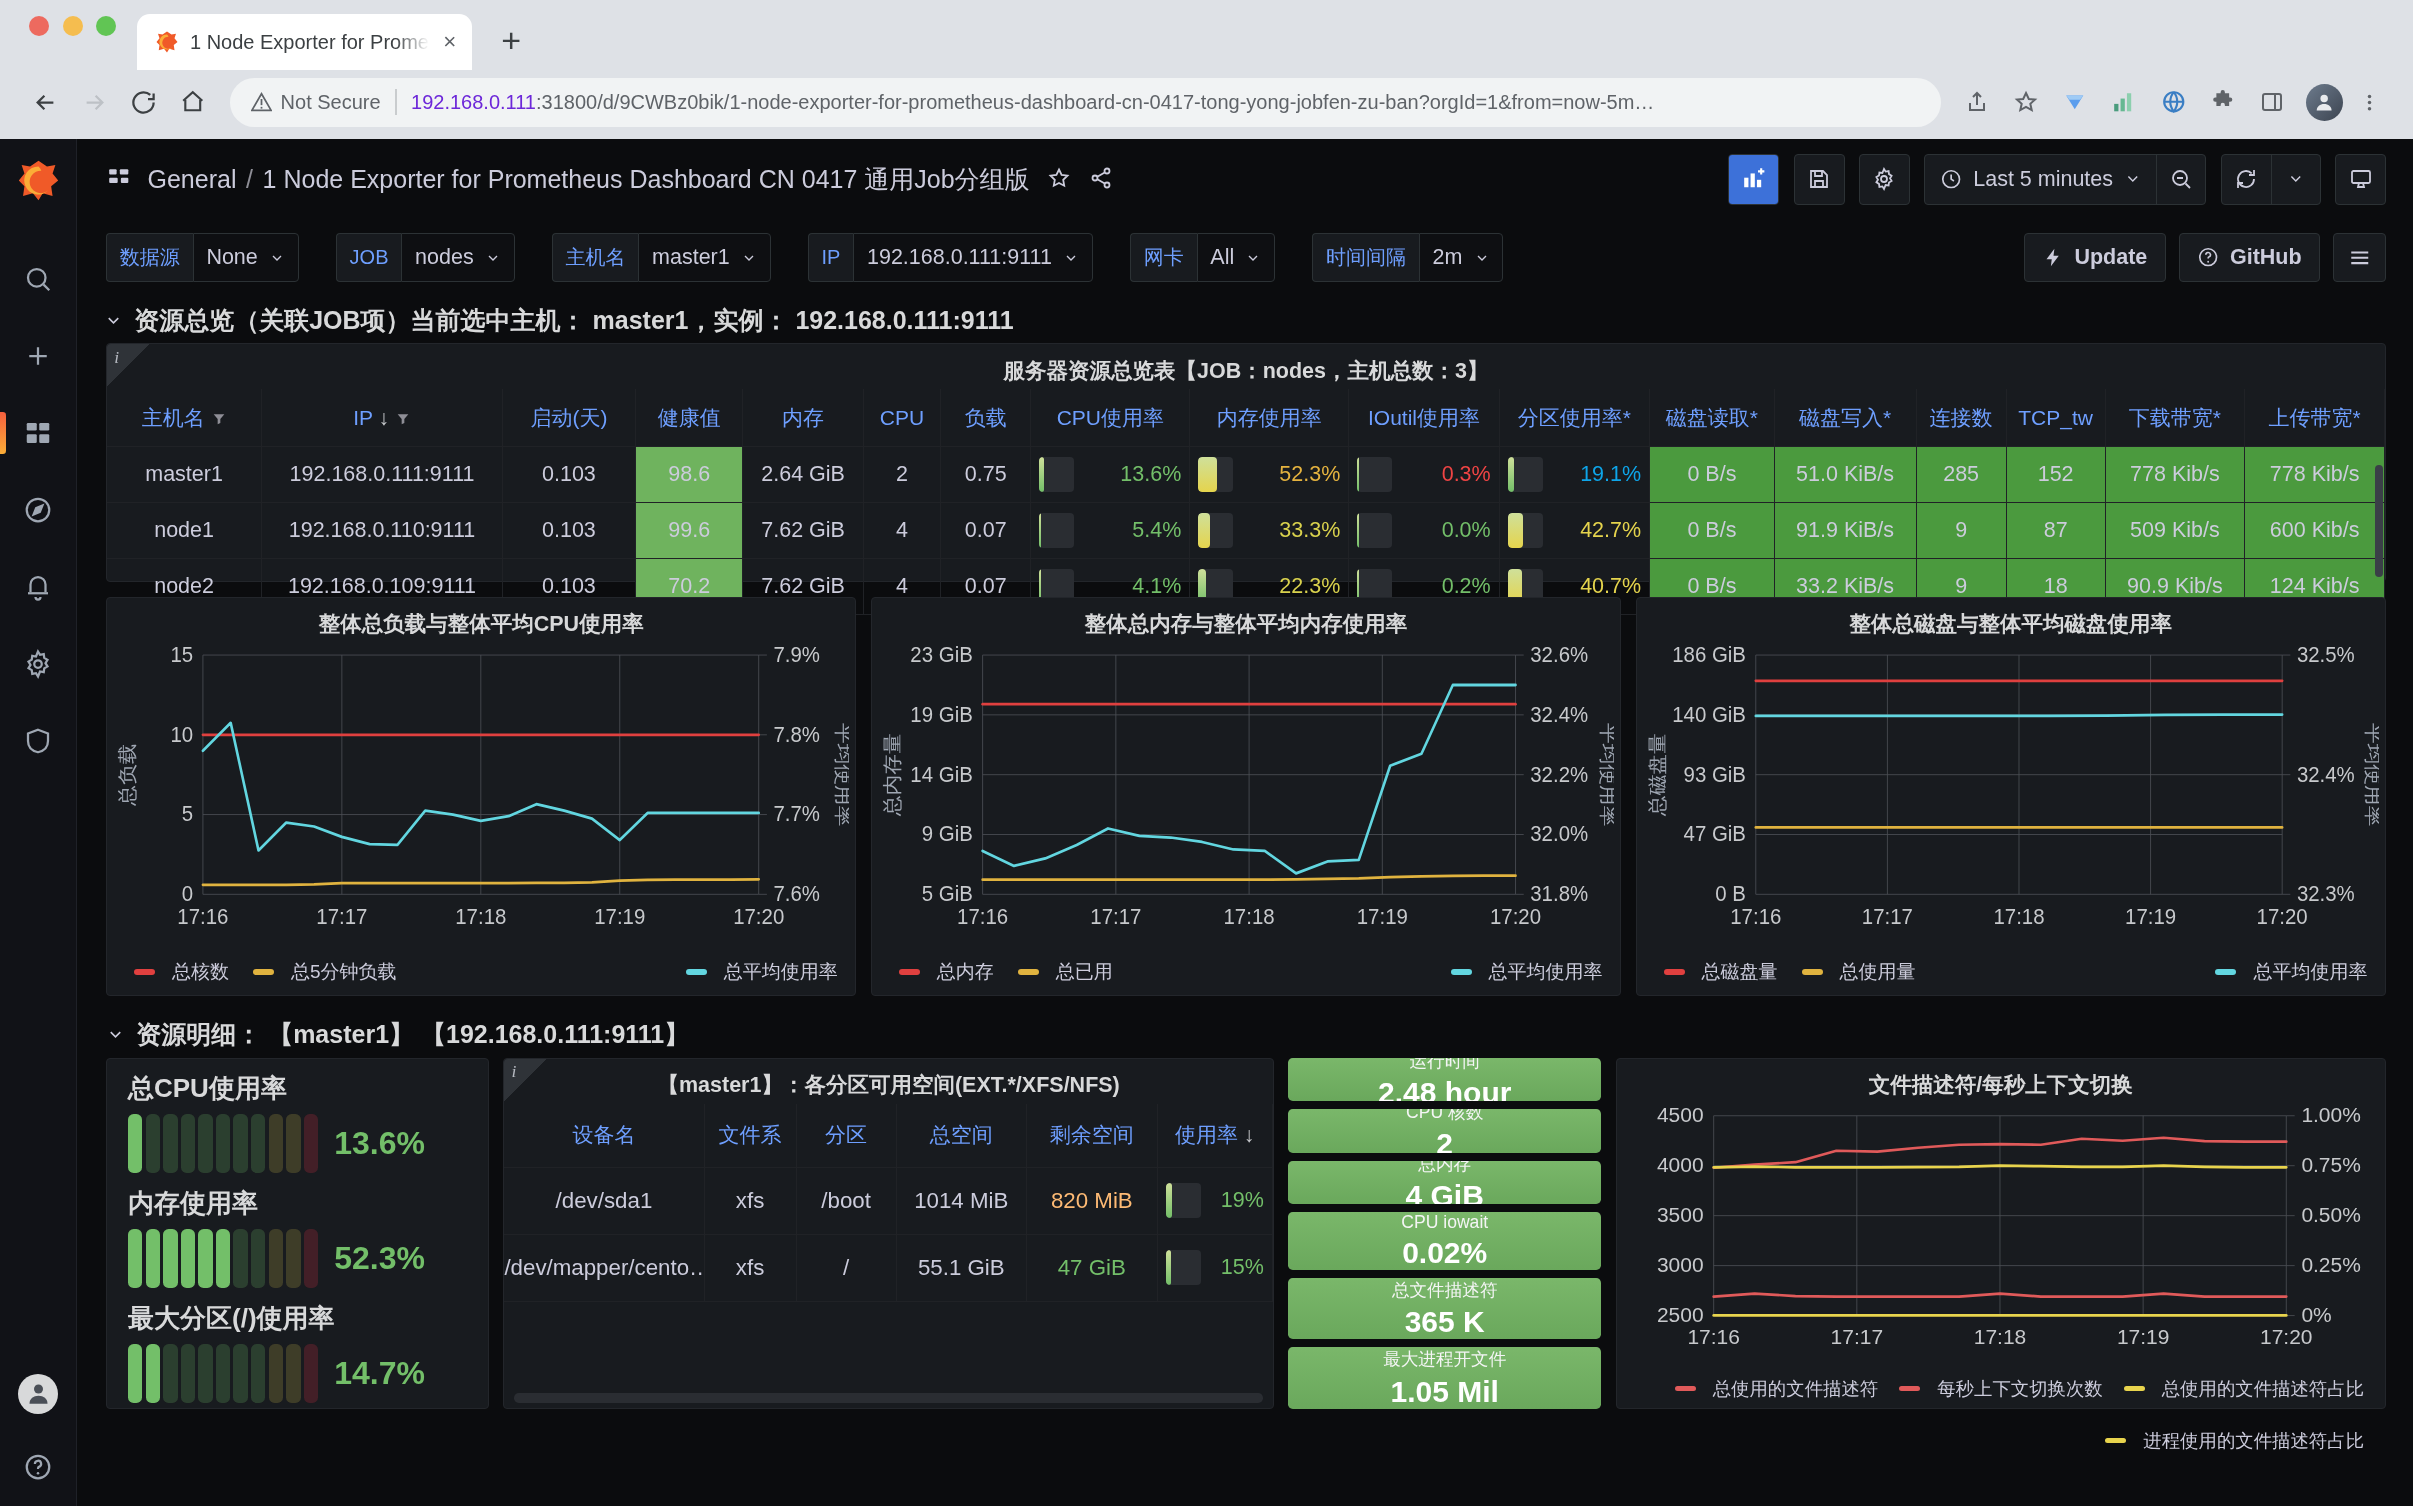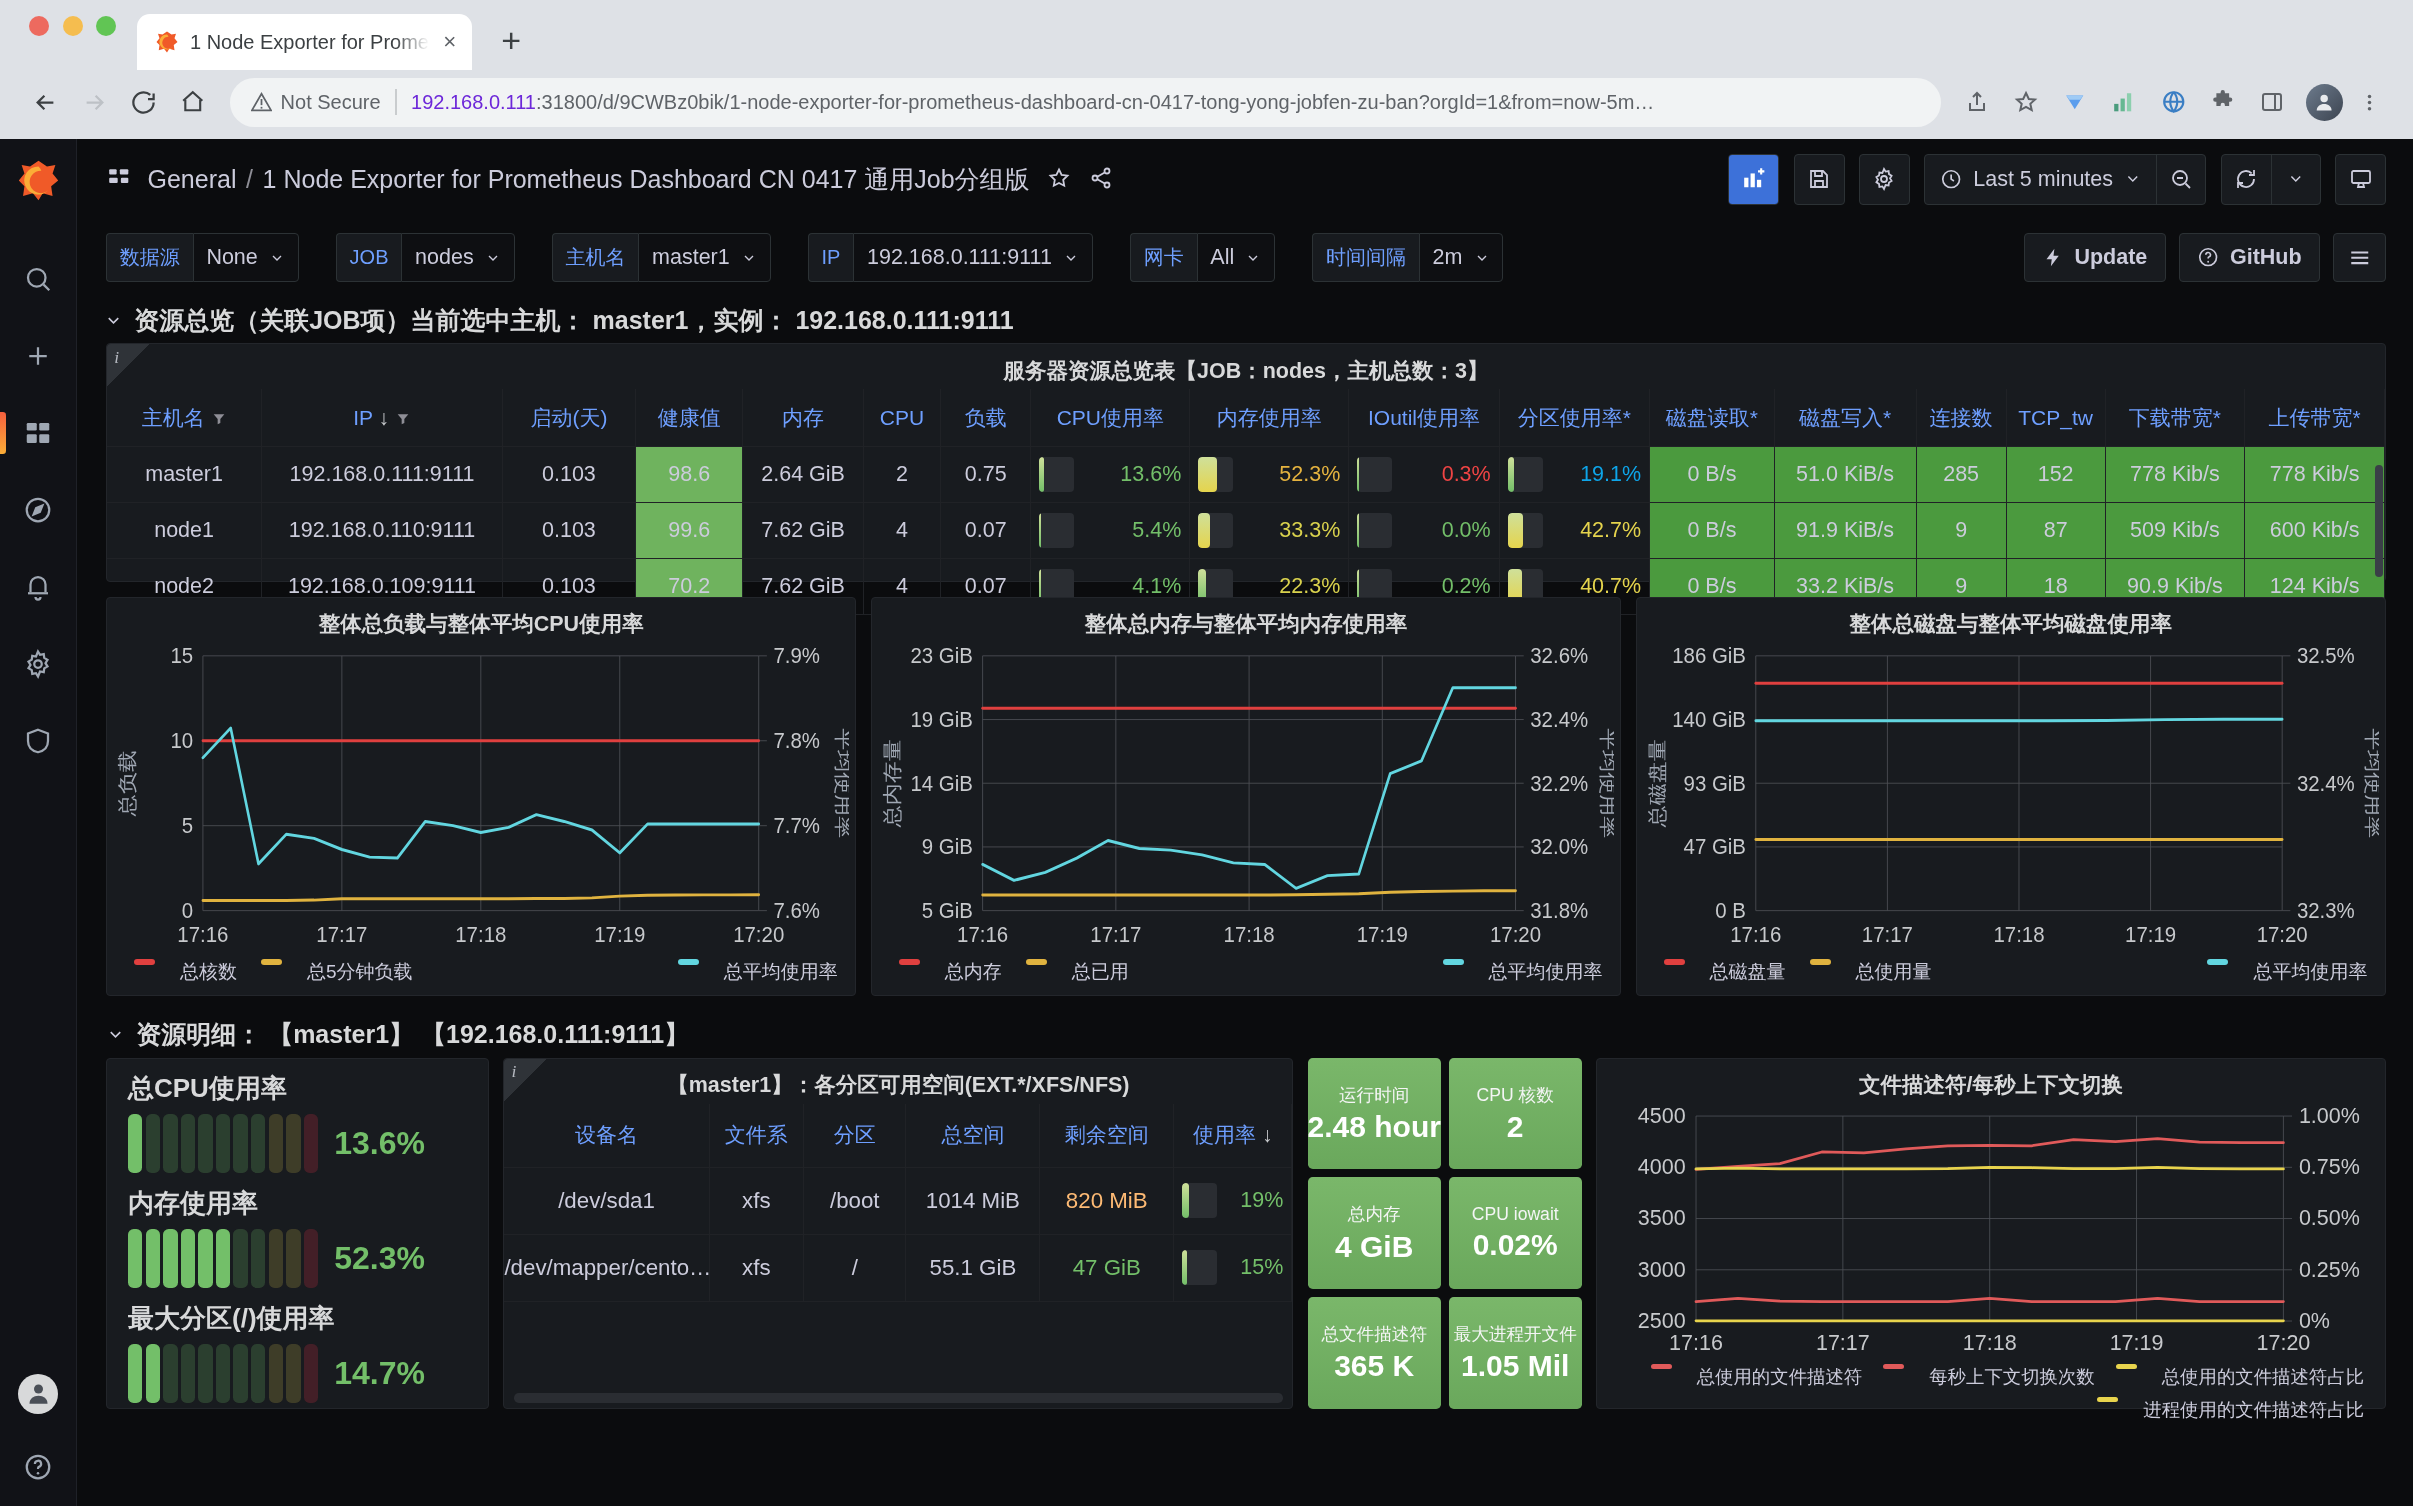--- a/index.html
+++ b/index.html
@@ -121,39 +121,39 @@
   .gbar i { position: absolute; left: 0; top: 0; bottom: 0; display: block; border-radius: 4px; }
   .gval { flex: 1; text-align: right; font-size: 21.5px; }
   .scroll-thumb { position:absolute; right: 1.6px; top: 121px; width: 8px; height: 112px; background: #3a3f47; border-radius: 4px; cursor: pointer;}
 
   
   .ts-row { display: flex; gap: 14.4px; height: 399px; margin-bottom: 14.4px; }
   .ts-panel { flex: 1; display: flex; flex-direction: column; }
   .plot-wrap { flex: 1; position: relative; margin: 0 6.4px; }
   .plot-svg { width: 100%; height: 100%; display: block; }
   .legend { display: flex; align-items: center; padding: 4.8px 17.6px 9.6px 27px; font-size: 19px; color: #ccccdc; gap: 24px;}
-  .lg-item { display: flex; gap: 25px; white-space: nowrap; cursor: pointer; }
+  .lg-item { display: flex; align-items: center; gap: 17px; white-space: nowrap; cursor: pointer; margin-top: 19px; }
   .lg-swatch { width: 21px; height: 5.6px; border-radius: 3.2px; flex: none; }
   .lg-right { margin-left: auto; }
 
   
   .det-row { display: flex; gap: 14.4px; height: 351px; }
   .det-gauges { width: 383px; flex: none; padding: 12.8px 21px 0 21px; }
   .dg-title { font-size: 26px; color: #d8d9da; font-weight: bold; margin-bottom: 8px;}
   .dg-row { display: flex; align-items: center; gap: 16px; margin-bottom: 12.8px; }
   .dg-bars { display: flex; gap: 3.2px; }
   .dg-seg { width: 14.4px; height: 59px; border-radius: 5.6px; }
   .dg-val { font-size: 32px; font-weight: bold; }
 
   .det-table { flex: 1; min-width: 0; }
   .det-table table.gtable th { font-size: 21px; padding: 17.6px 4.8px; }
   .det-table table.gtable td { height: 67px; font-size: 22.3px; }
   .det-scroll { position: absolute; left: 9.6px; right: 9.6px; bottom: 4.8px; height: 9.6px; background: #2a2d32; border-radius: 4.8px; cursor: pointer;}
 
-  .stat-grid { width: 274px; flex: none; display: grid; grid-template-columns: 1fr 1fr; grid-template-rows: 1fr 1fr 1fr; gap: 8px; }
+  .stat-grid { width: 313px; flex: none; display: grid; grid-template-columns: 1fr; grid-template-rows: 1fr 1fr 1fr; gap: 8px; }
   .stat {
     background: linear-gradient(180deg,#7ab76a 0%, #6aa85c 100%);
     border-radius: 4.8px; display: flex; flex-direction: column;
     align-items: center; justify-content: center; gap: 3.2px; overflow: hidden;
   }
   .stat-name { font-size: 17.6px; color: #f4f5f5; white-space: nowrap; }
   .stat-value { font-size: 30px; color: #fff; font-weight: bold; white-space: nowrap; }
 
   .fd-panel { flex: 1; min-width: 0; display: flex; flex-direction: column; }
   .fd-legend { display: flex; flex-wrap: wrap; justify-content: flex-end; padding: 1.6px 21px 6.4px 21px; font-size: 18.4px; color: #ccccdc; gap: 8px 21px; }

